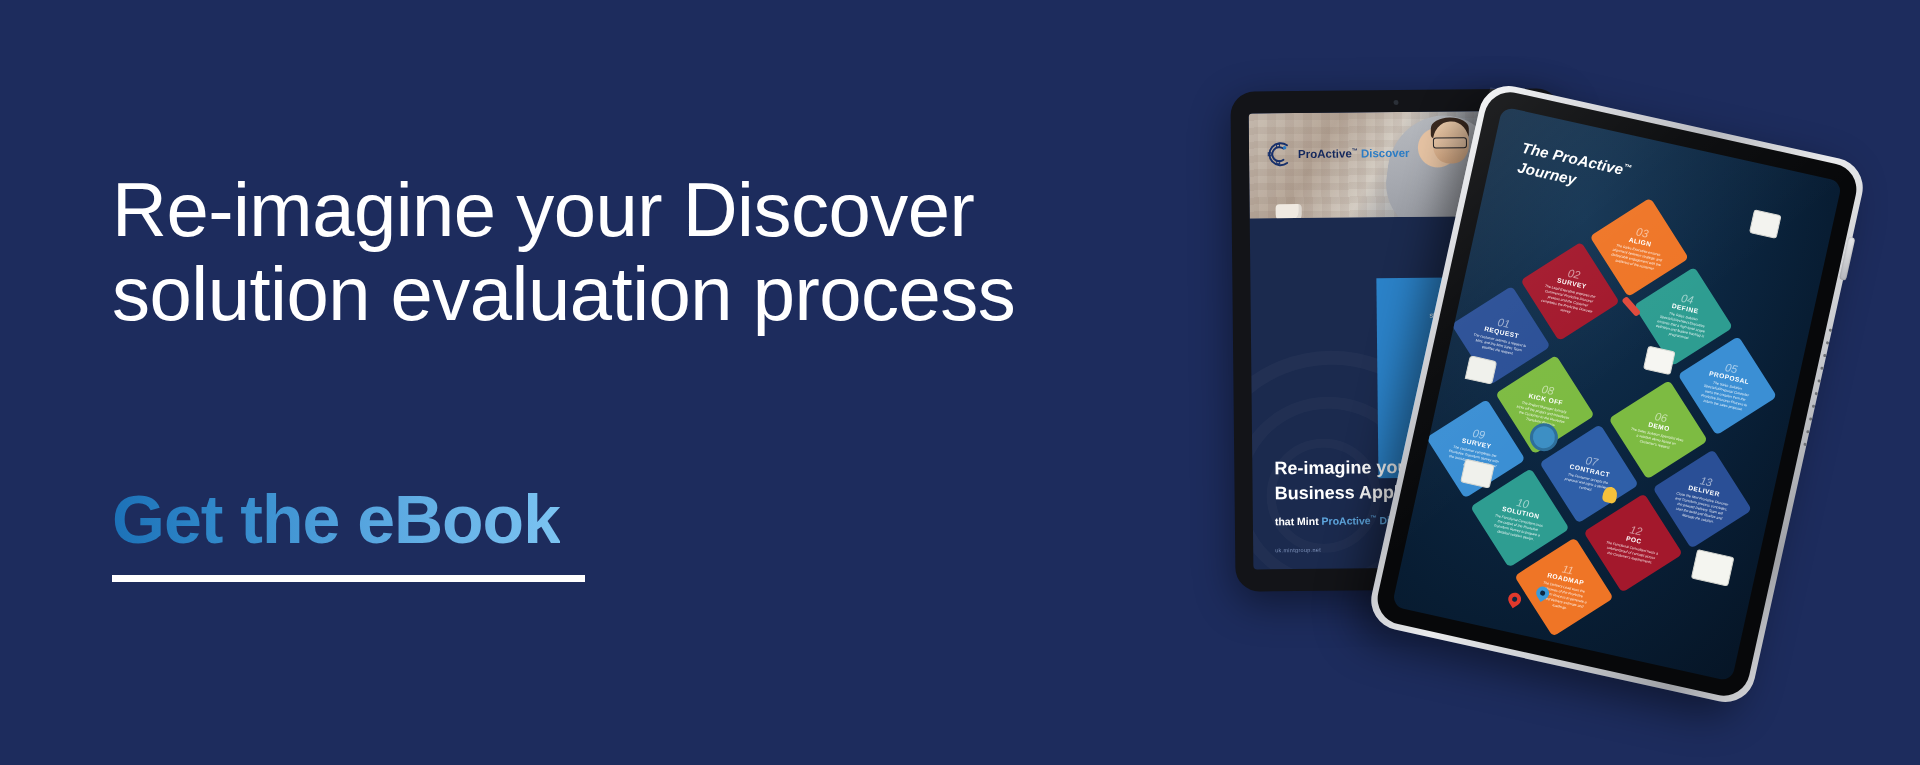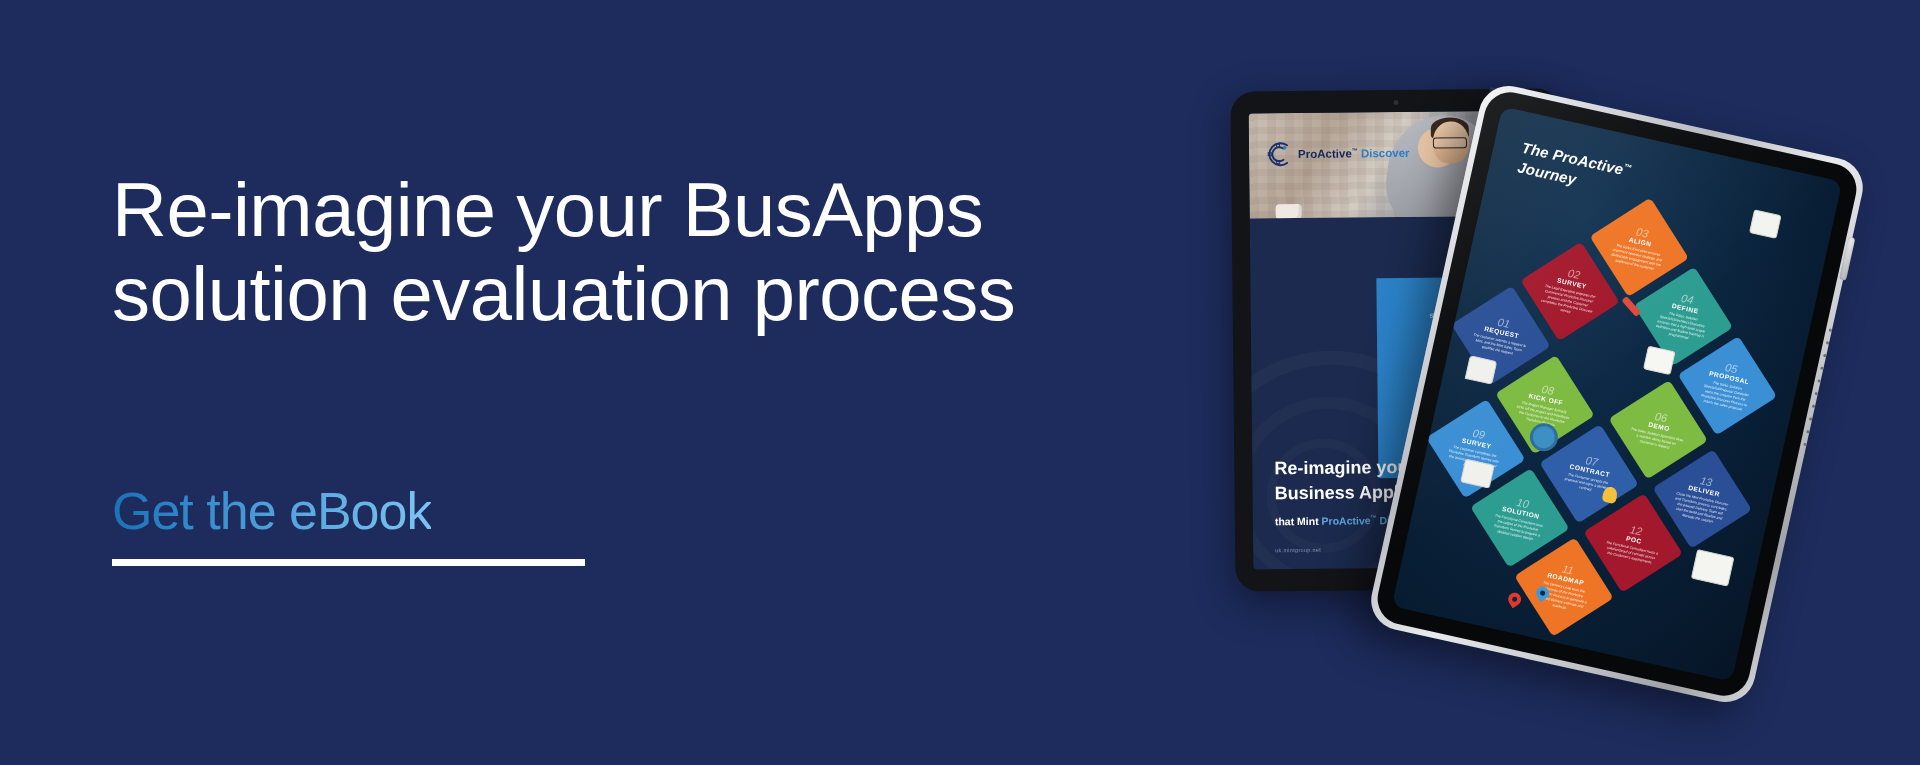--- a/index.html
+++ b/index.html
@@ -12,21 +12,21 @@
   .banner{position:absolute;inset:0;background:#1d2c5d;overflow:hidden;}
 
   
   .copy{position:absolute;left:112px;top:168px;width:1050px;}
   .headline{
     color:#ffffff;font-size:76px;line-height:1.10;font-weight:300;
     letter-spacing:-.5px;white-space:pre-line;margin:0;
   }
   .cta-wrap{position:absolute;left:112px;top:485px;}
   .cta-link{
-    display:inline-block;font-size:52px;font-weight:normal;letter-spacing:-1px;
+    display:inline-block;font-size:68px;font-weight:bold;letter-spacing:-1px;
     background:linear-gradient(90deg,#1c71b7 0%,#2f87c9 22%,#55a4de 55%,#7cc4f2 100%);
     -webkit-background-clip:text;background-clip:text;
     -webkit-text-fill-color:transparent;color:#4e9ad8;
     text-decoration:none;line-height:1;
   }
   .cta-underline{display:block;width:473px;height:7px;background:#ffffff;margin-top:22px;}
 
   
   .devices{position:absolute;left:1215px;top:60px;width:705px;height:640px;}
 
@@ -139,21 +139,21 @@
   .pin:before{content:"";position:absolute;left:0;top:0;width:13px;height:13px;border-radius:50% 50% 50% 0;
     transform:rotate(-45deg);background:currentColor;}
   .pin:after{content:"";position:absolute;left:4px;top:4px;width:5px;height:5px;border-radius:50%;background:#0c2742;}
 </style>
 </head>
 <body>
 
 <div class="banner">
 
   <div class="copy">
-    <h1 class="headline">Re-imagine your BusApps
+    <h1 class="headline">Re-imagine your Discover
 solution evaluation process</h1>
   </div>
 
   <div class="cta-wrap">
     <a href="#" class="cta-link">Get the eBook</a>
     <span class="cta-underline"></span>
   </div>
 
   <div class="devices">
 

